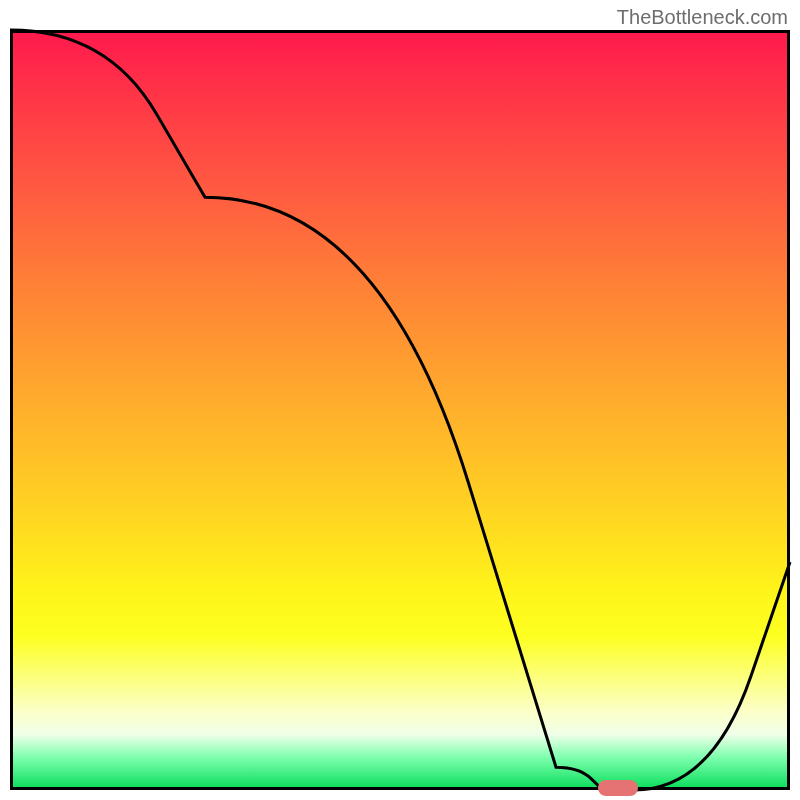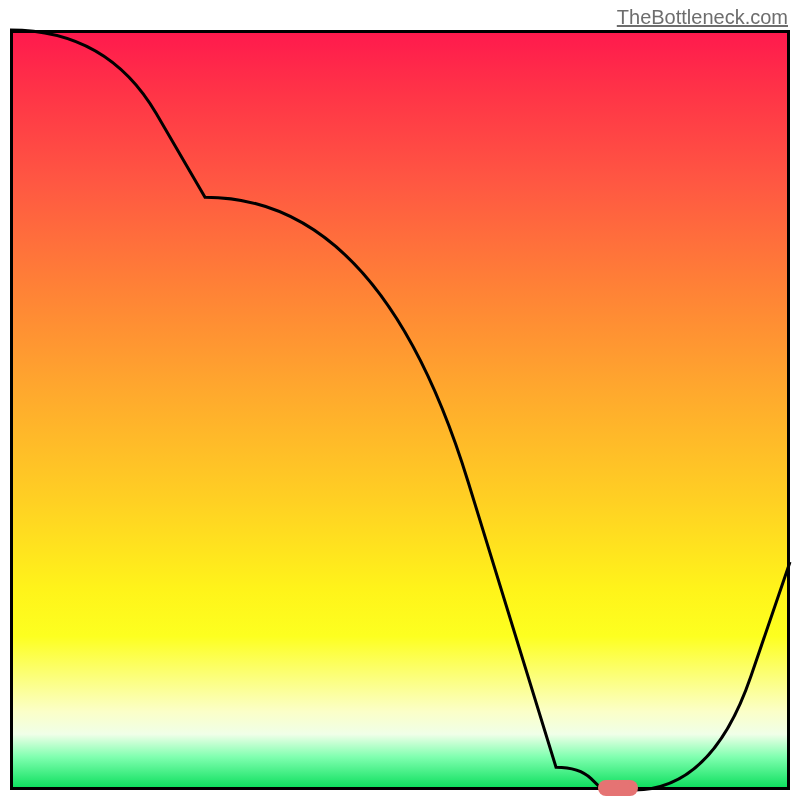--- a/index.html
+++ b/index.html
@@ -43,21 +43,20 @@
     width: 40px; height: 16px;
     background: #e57373;
     border-radius: 8px;
   }
 
   .attribution {
     position: absolute;
     top: 6px; right: 12px;
     font: 20px Arial, sans-serif;
     color: #6d6d6d;
-    text-decoration: underline;
   }
 </style>
 </head>
 <body>
 
 <div class="figure">
 
   <div class="attribution">TheBottleneck.com</div>
 
   <div class="plot-area"></div>

